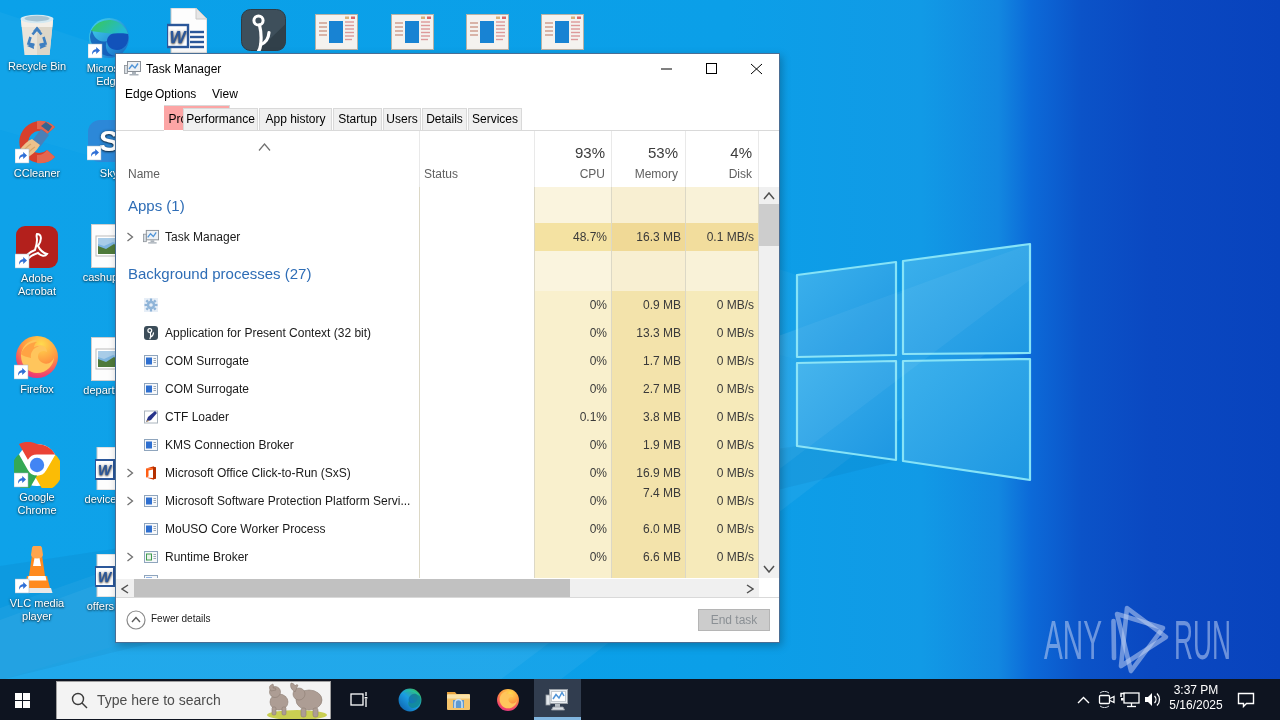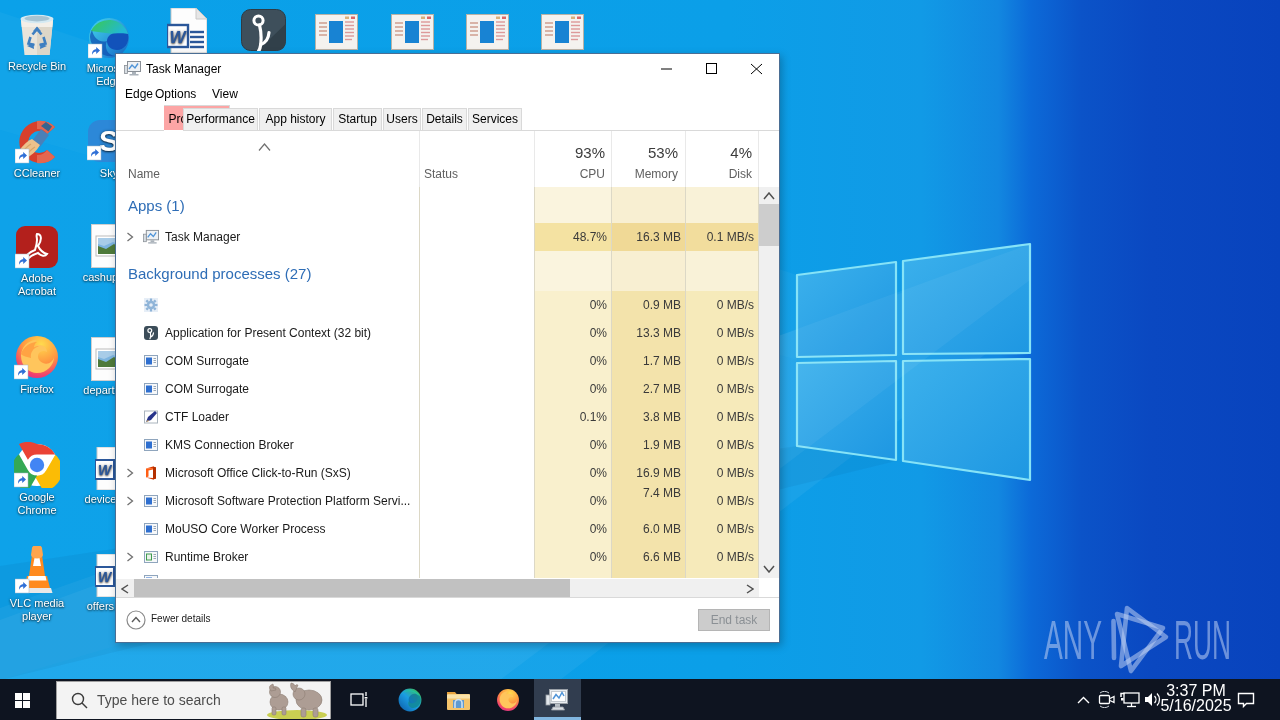--- a/index.html
+++ b/index.html
@@ -35,21 +35,21 @@
 .rowname .chev { position:absolute; left:10px; top:9px; }
 .grouphdr { position:absolute; left:12px; font-size:15px; color:#2e6db6; }
 
 #tm .vscroll { position:absolute; left:643px; top:133px; width:20px; height:391px; background:#f0f0f0; }
 #tm .hscroll { position:absolute; left:0; top:525px; width:643px; height:18px; background:#f0f0f0; }
 #tm .statusbar { position:absolute; left:0; top:543px; width:663px; height:45px; background:#fff; border-top:1px solid #d9d9d9; }
 
 #taskbar { position:absolute; left:0; top:679px; width:1280px; height:41px; background:#0e1420; }
 #taskbar .titem { position:absolute; top:0; height:41px; }
 .trayicon { position:absolute; }
-#clock { position:absolute; left:1160px; top:4px; width:72px; color:#fff; font-size:16px; text-align:center; line-height:15px; }
+#clock { position:absolute; left:1160px; top:4px; width:72px; color:#fff; font-size:12px; text-align:center; line-height:15px; }
 </style>
 </head>
 <body>
 <div id="stage">
 
   <svg class="abs" style="left:0;top:0" width="1280" height="680" viewBox="0 0 1280 680">
     <defs>
       <linearGradient id="bgg" x1="0" y1="0" x2="1" y2="0">
         <stop offset="0" stop-color="#0aa1e9"></stop>
         <stop offset="0.57" stop-color="#0b9fe8"></stop>

